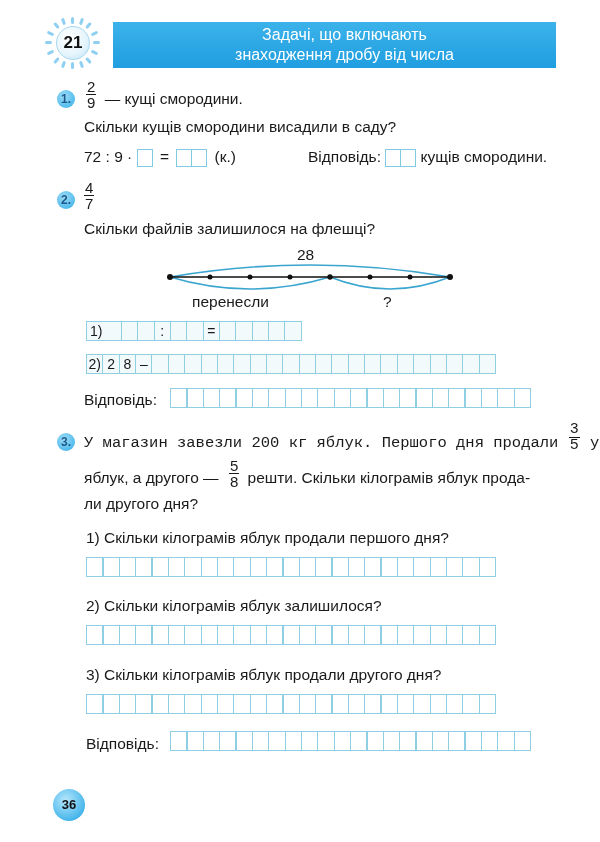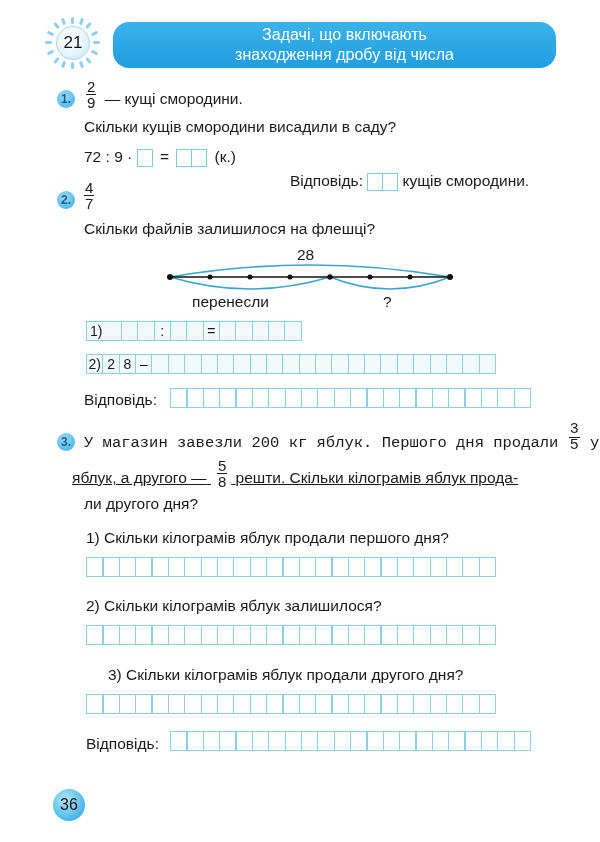--- a/index.html
+++ b/index.html
@@ -2,48 +2,48 @@
 <html><head>
 <meta charset="utf-8">
 <style>
   * { box-sizing: border-box; margin: 0; padding: 0; }
   html, body { width: 600px; height: 842px; background: #ffffff; overflow: hidden; }
   body { position: relative; font-family: "Liberation Sans", sans-serif; color: #1a1a1a; }
   .abs { position: absolute; }
   .txt { font-size: 15.5px; line-height: 20px; white-space: nowrap; }
 
   
-  .banner { left: 113px; top: 22px; width: 443px; height: 46px; border-radius: 16px;
+  .banner { left: 113px; top: 22px; width: 443px; height: 46px; border-radius: 0;
     background: linear-gradient(180deg, #3cb2ea 0%, #1f9ee0 100%); color: #ffffff;
     text-align: center; font-size: 16px; line-height: 20px; padding-top: 3px; padding-left: 20px; }
   .badge { left: 56px; top: 26px; width: 34px; height: 34px; border-radius: 50%;
     background: radial-gradient(circle at 40% 35%, #ffffff 0%, #e4f4fc 60%, #b6e0f5 100%);
     border: 1px solid #a8d8f0;
-    font-weight: normal; font-size: 17px; line-height: 32px; text-align: center; color: #111; }
+    font-weight: bold; font-size: 17px; line-height: 32px; text-align: center; color: #111; }
   .ray { position: absolute; width: 3px; height: 7px; background: #8fd0f2; border-radius: 2px; }
 
   
   .bullet { width: 18px; height: 18px; border-radius: 50%;
     background: radial-gradient(circle at 40% 35%, #9fdcf7 0%, #46b7eb 80%);
     color: #1b5a8a; font-weight: bold; font-size: 12px; line-height: 18px; text-align: center; }
 
   .frac { display: inline-block; text-align: center; vertical-align: middle; font-size: 15px; line-height: 15px; }
   .frac .num { display: block; border-bottom: 1.5px solid #1a1a1a; padding: 0 1px; }
   .frac .den { display: block; }
 
   .cell { display: inline-block; width: 16px; height: 18px; border: 1.3px solid #7fcbe3; vertical-align: middle; }
   .grid { display: flex; }
   .grid .g { width: 17.55px; height: 20px; border: 1.2px solid #8fcfe3; margin-right: -1.2px;
     font-size: 14px; line-height: 18px; text-align: center; color: #1a1a1a; background: transparent; }
   .grid .g.fill { background: #ffffff; }
   .grid-row1 .g, .grid-row2 .g { background: #f3fafc; }
 
   .pageno { left: 53px; top: 789px; width: 32px; height: 32px; border-radius: 50%;
     background: radial-gradient(circle at 40% 35%, #b6e7fb 0%, #41b3ea 75%, #2a9ad6 100%);
-    font-weight: normal; font-size: 16px; line-height: 32px; text-align: center; color: #111; }
+    font-weight: bold; font-size: 13px; line-height: 32px; text-align: center; color: #111; }
 </style>
 </head>
 <body>
 
 <div class="abs" style="left:47px;top:17px;width:52px;height:52px;">
   <span class="ray" style="left:24px;top:0px;"></span>
   <span class="ray" style="left:24px;top:45px;"></span>
   <span class="ray" style="left:0px;top:22px;transform:rotate(90deg);"></span>
   <span class="ray" style="left:48px;top:22px;transform:rotate(90deg);"></span>
   <span class="ray" style="left:8px;top:5px;transform:rotate(-40deg);"></span>
@@ -75,21 +75,21 @@
 </div>
 <div class="abs txt" style="left:84px;top:117px;">Скільки кущів смородини висадили в саду?</div>
 
 <div class="abs txt" style="left:84px;top:147px;">
   <span>72 : 9 ·</span>
   <span class="cell"></span>
   <span style="margin:0 3px;">=</span>
   <span class="cell"></span><span class="cell" style="margin-left:-1px;"></span>
   <span style="margin-left:3px;">(к.)</span>
 </div>
-<div class="abs txt" style="left:290px;top:147px;margin-top:24px;">
+<div class="abs txt" style="left:308px;top:147px;">
   <span>Відповідь:</span>
   <span class="cell"></span><span class="cell" style="margin-left:-1px;"></span>
   <span>кущів смородини.</span>
 </div>
 
 <div class="abs bullet" style="left:57px;top:191px;">2.</div>
 <div class="abs txt" style="left:84px;top:190px;word-spacing:4px;">
   <span class="frac" style="margin:-10px 0 0 0;">
     <span class="num">4</span>
     <span class="den">7</span>
@@ -186,21 +186,21 @@
 
 <div class="abs bullet" style="left:57px;top:433px;">3.</div>
 <div class="abs txt" style="left:84px;top:432px;font-family:Liberation Mono, monospace;">
   <span>У магазин завезли 200 кг яблук. Першого дня продали</span>
   <span class="frac" style="margin:-10px 1px 0 1px;">
     <span class="num">3</span>
     <span class="den">5</span>
   </span>
   <span>усіх</span>
 </div>
-<div class="abs txt" style="left:72px;top:468px;text-decoration:underline;">
+<div class="abs txt" style="left:84px;top:468px;">
   <span>яблук, а другого —</span>
   <span class="frac" style="margin:-10px 4px 0 6px;">
     <span class="num">5</span>
     <span class="den">8</span>
   </span>
   <span>решти. Скільки кілограмів яблук прода-</span>
 </div>
 <div class="abs txt" style="left:84px;top:494px;">ли другого дня?</div>
 
 <div class="abs txt" style="left:86px;top:528px;">1) Скільки кілограмів яблук продали першого дня?</div>
@@ -254,21 +254,21 @@
     <div class="g"></div>
     <div class="g"></div>
     <div class="g"></div>
   <div class="g"></div>
     <div class="g"></div>
     <div class="g"></div>
     <div class="g"></div>
     <div class="g"></div>
 </div>
 
-<div class="abs txt" style="left:86px;top:665px;margin-left:22px;">3) Скільки кілограмів яблук продали другого дня?</div>
+<div class="abs txt" style="left:86px;top:665px;">3) Скільки кілограмів яблук продали другого дня?</div>
 <div class="abs grid" style="left:86px;top:694px;">
   <div class="g"></div>
     <div class="g"></div>
     <div class="g"></div>
     <div class="g"></div>
     <div class="g"></div>
   <div class="g"></div>
     <div class="g"></div>
     <div class="g"></div>
     <div class="g"></div>

